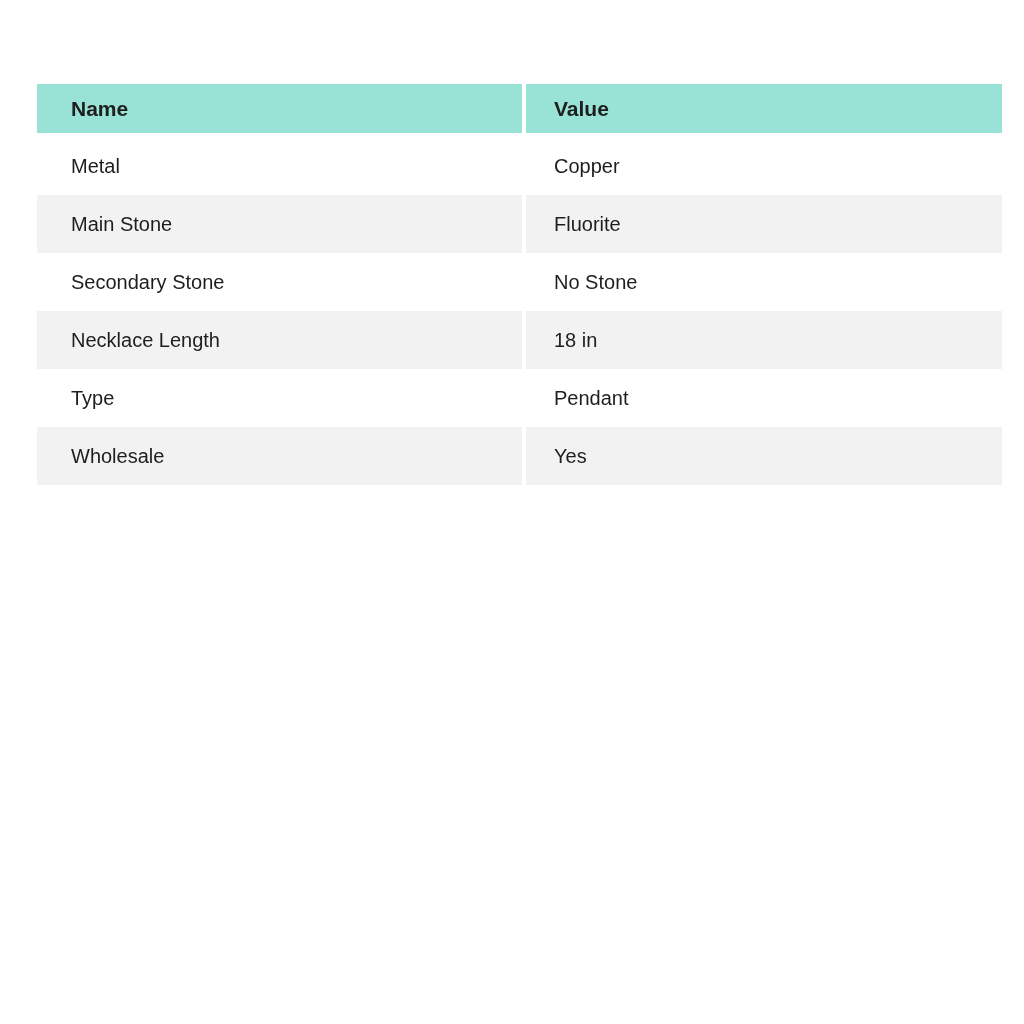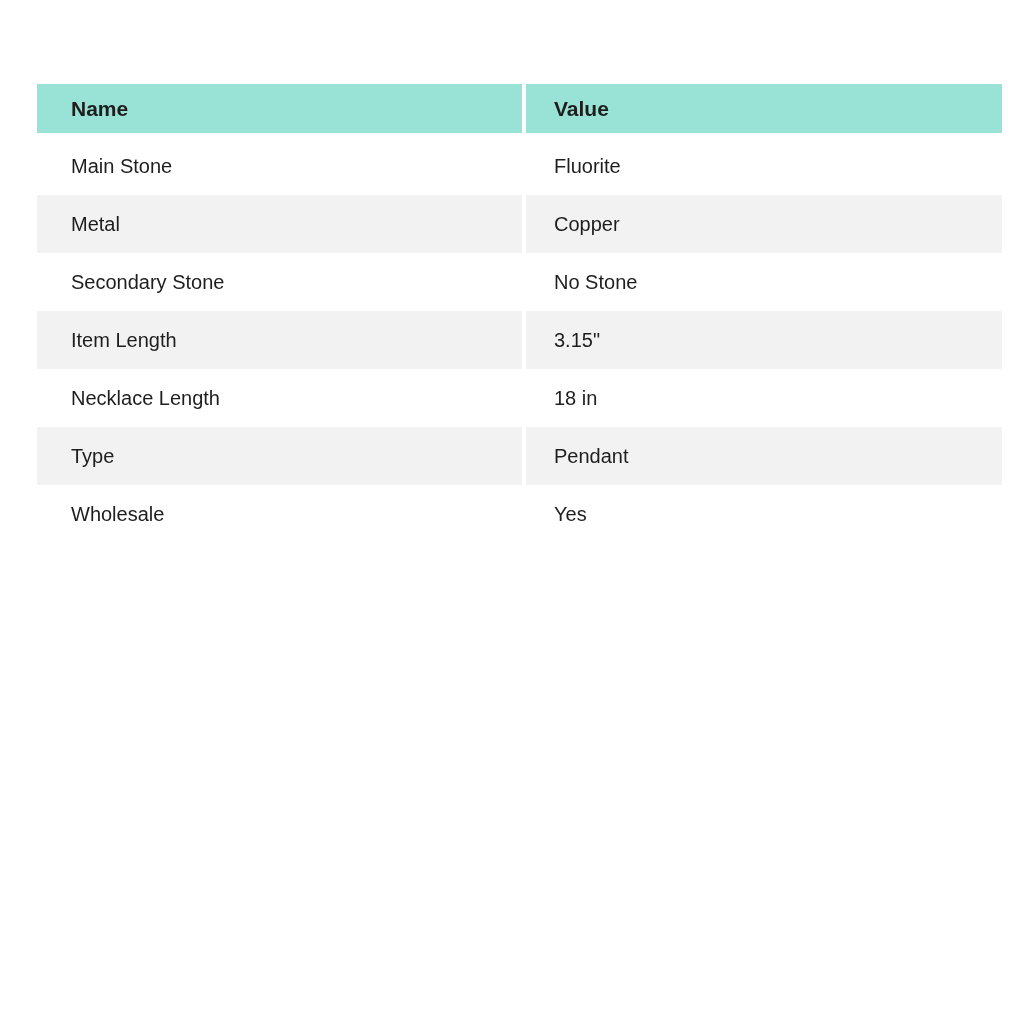--- a/index.html
+++ b/index.html
@@ -66,39 +66,35 @@
 <body>
 
 <div class="spec-table">
 
   <div class="trow header">
     <div class="cell col-name">Name</div>
     <div class="cell col-value">Value</div>
   </div>
 
   <div class="trow body">
-    <div class="cell col-name">Main Stone</div>
-    <div class="cell col-value">Fluorite</div>
+    <div class="cell col-name">Metal</div>
+    <div class="cell col-value">Copper</div>
   </div>
 
   <div class="trow body">
-    <div class="cell col-name">Metal</div>
-    <div class="cell col-value">Copper</div>
+    <div class="cell col-name">Main Stone</div>
+    <div class="cell col-value">Fluorite</div>
   </div>
 
   <div class="trow body">
     <div class="cell col-name">Secondary Stone</div>
     <div class="cell col-value">No Stone</div>
   </div>
 
 
-  <div class="trow body">
-    <div class="cell col-name">Item Length</div>
-    <div class="cell col-value">3.15"</div>
-  </div>
 
   <div class="trow body">
     <div class="cell col-name">Necklace Length</div>
     <div class="cell col-value">18 in</div>
   </div>
 
   <div class="trow body">
     <div class="cell col-name">Type</div>
     <div class="cell col-value">Pendant</div>
   </div>

